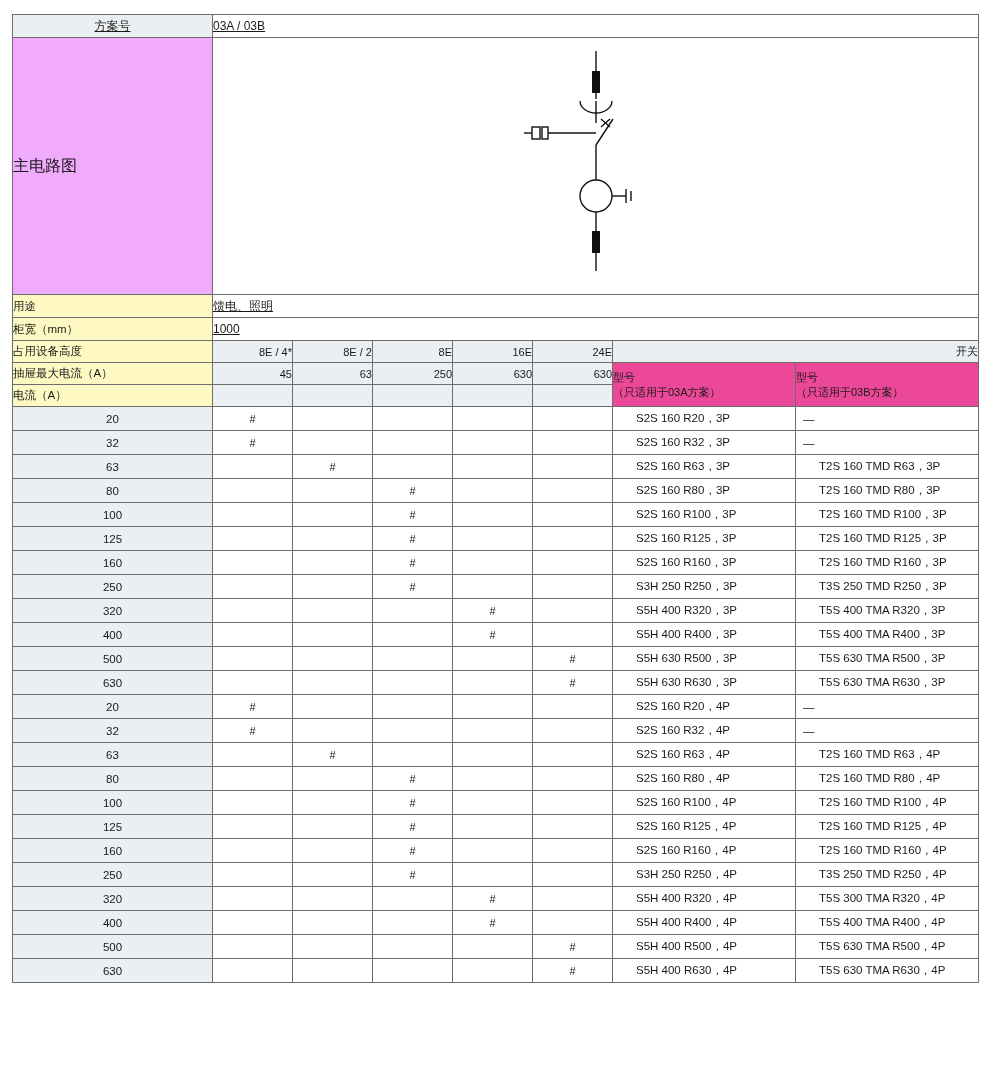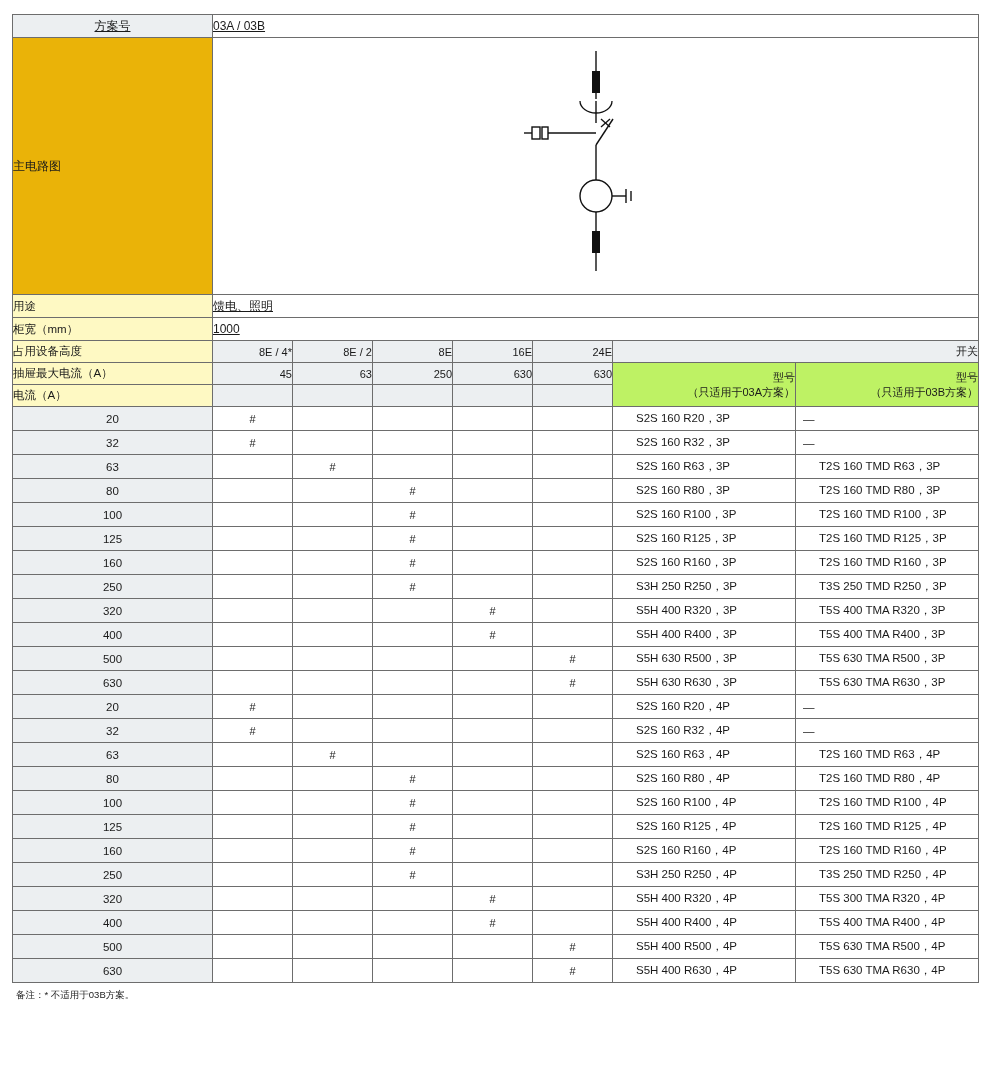--- a/index.html
+++ b/index.html
@@ -56,40 +56,40 @@
     text-decoration: underline;
   }
   .rowlabel {
     background: #fef9c3;
     padding-left: 8px;
     height: 21px;
     font-size: 11.5px;
     text-align: left;
   }
   .diagram-label {
-    background: #eab308;
+    background: #f0abfc;
     padding-left: 8px;
-    font-size: 12px;
+    font-size: 16px;
     vertical-align: middle;
     font-family: Liberation Serif, serif;
   }
   .diagram-cell {
     background: #ffffff;
     height: 256px;
     padding: 0;
   }
   .sub-head {
     background: #eceff1;
     text-align: right;
     font-size: 11px;
     height: 21px;
   }
   .sub-head-left {
-    background: #bef264;
-    text-align: right;
+    background: #ec4899;
+    text-align: left;
     padding-left: 8px;
     font-size: 11px;
   }
   .data-cell {
     height: 23px;
     font-size: 11.5px;
     text-align: center;
     background: #fff;
     font-family: "Liberation Sans", sans-serif;
   }
@@ -463,14 +463,13 @@
           <td class="data-cell"></td>
           <td class="data-cell"></td>
           <td class="data-cell"><span class="mark">#</span></td>
           <td class="data-cell left model-col">S5H 400 R630，4P</td>
           <td class="data-cell left model-col">T5S 630 TMA R630，4P</td>
         </tr>
       </tbody>
 
   </table>
 
-  <div class="footnote">备注：* 不适用于03B方案。</div>
 </div>
 
 </body></html>

